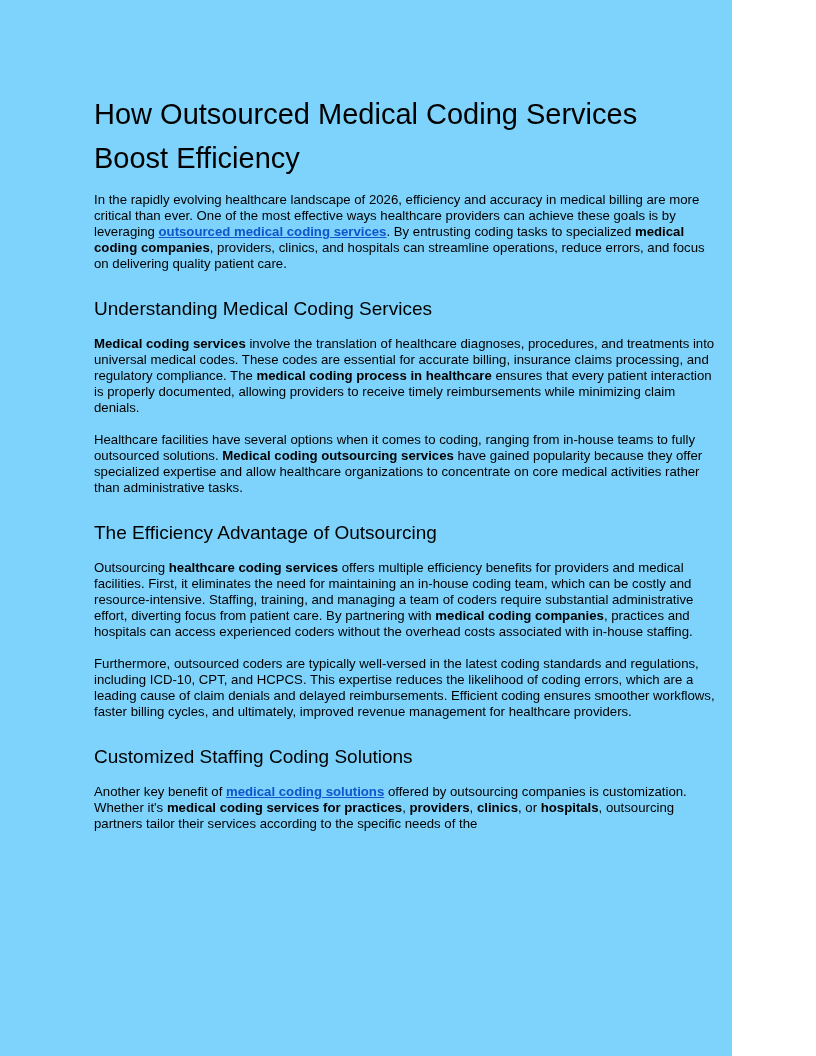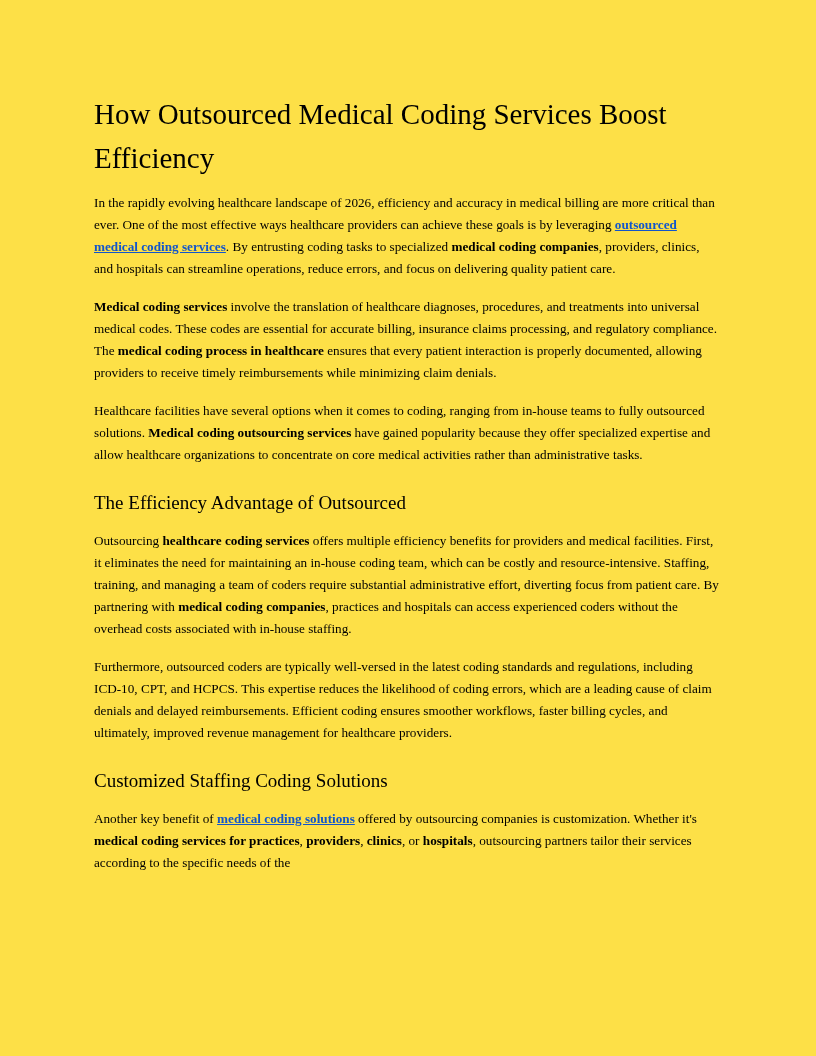--- a/index.html
+++ b/index.html
@@ -9,26 +9,25 @@
   }
   body {
     width: 816px;
     height: 1056px;
     font-family: "Liberation Sans", sans-serif;
     color: #000000;
     -webkit-font-smoothing: antialiased;
   }
   .page {
     position: relative;
-    width: 816px;
+    width: 732px;
     height: 1056px;
     box-sizing: border-box;
-    background: #fde047;
+    background: #7dd3fc;
     overflow: hidden;
-    font-family: Liberation Serif, serif;
   }
   .content {
     position: absolute;
     left: 94px;
     top: 92px;
     width: 625px;
   }
   h1.doc-title {
     font-size: 29px;
     font-weight: 400;
@@ -39,21 +38,21 @@
   }
   h2.section-heading {
     font-size: 19px;
     font-weight: 400;
     line-height: 26px;
     margin: 24px 0 14px 0;
     color: #000;
   }
   p.para {
     font-size: 13.2px;
-    line-height: 22px;
+    line-height: 16px;
     margin: 12px 0 16px 0;
     color: #000;
     text-align: left;
   }
   p.para.tight {
     margin-bottom: 0;
   }
   strong {
     font-weight: bold;
   }
@@ -66,26 +65,27 @@
 </head>
 <body>
 
 <div class="page">
   <div class="content">
 
     <h1 class="doc-title">How Outsourced Medical Coding Services Boost Efficiency</h1>
 
     <p class="para"><span>In the rapidly evolving healthcare landscape of 2026, efficiency and accuracy in medical billing are more critical than ever. One of the most effective ways healthcare providers can achieve these goals is by leveraging </span><a class="doclink" href="#">outsourced medical coding services</a><span>. By entrusting coding tasks to specialized </span><strong>medical coding companies</strong><span>, providers, clinics, and hospitals can streamline operations, reduce errors, and focus on delivering quality patient care.</span></p>
 
+    <h2 class="section-heading">Understanding Medical Coding Services</h2>
 
     <p class="para"><strong>Medical coding services</strong><span> involve the translation of healthcare diagnoses, procedures, and treatments into universal medical codes. These codes are essential for accurate billing, insurance claims processing, and regulatory compliance. The </span><strong>medical coding process in healthcare</strong><span> ensures that every patient interaction is properly documented, allowing providers to receive timely reimbursements while minimizing claim denials.</span></p>
 
     <p class="para"><span>Healthcare facilities have several options when it comes to coding, ranging from in-house teams to fully outsourced solutions. </span><strong>Medical coding outsourcing services</strong><span> have gained popularity because they offer specialized expertise and allow healthcare organizations to concentrate on core medical activities rather than administrative tasks.</span></p>
 
-    <h2 class="section-heading">The Efficiency Advantage of Outsourced</h2>
+    <h2 class="section-heading">The Efficiency Advantage of Outsourcing</h2>
 
     <p class="para"><span>Outsourcing </span><strong>healthcare coding services</strong><span> offers multiple efficiency benefits for providers and medical facilities. First, it eliminates the need for maintaining an in-house coding team, which can be costly and resource-intensive. Staffing, training, and managing a team of coders require substantial administrative effort, diverting focus from patient care. By partnering with </span><strong>medical coding companies</strong><span>, practices and hospitals can access experienced coders without the overhead costs associated with in-house staffing.</span></p>
 
     <p class="para"><span>Furthermore, outsourced coders are typically well-versed in the latest coding standards and regulations, including ICD-10, CPT, and HCPCS. This expertise reduces the likelihood of coding errors, which are a leading cause of claim denials and delayed reimbursements. Efficient coding ensures smoother workflows, faster billing cycles, and ultimately, improved revenue management for healthcare providers.</span></p>
 
     <h2 class="section-heading">Customized Staffing Coding Solutions</h2>
 
     <p class="para tight"><span>Another key benefit of </span><a class="doclink" href="#">medical coding solutions</a><span> offered by outsourcing companies is customization. Whether it's </span><strong>medical coding services for practices</strong><span>, </span><strong>providers</strong><span>, </span><strong>clinics</strong><span>, or </span><strong>hospitals</strong><span>, outsourcing partners tailor their services according to the specific needs of the</span></p>
 
   </div>

